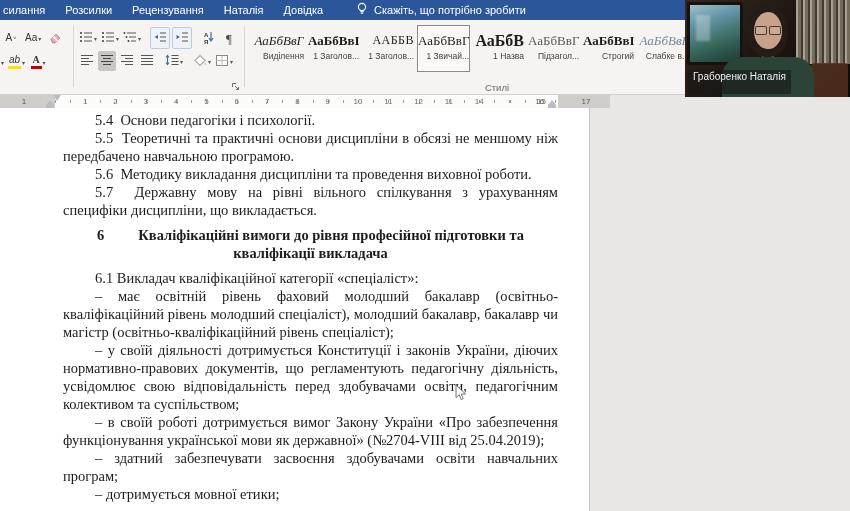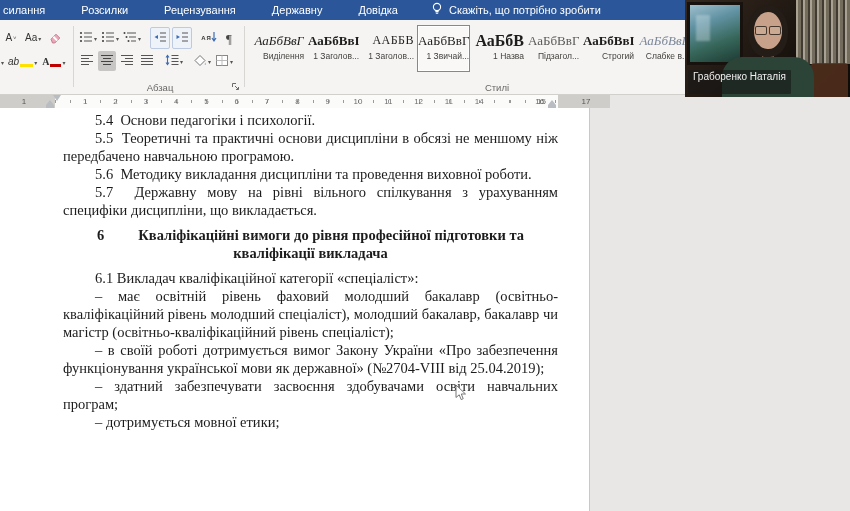--- a/index.html
+++ b/index.html
@@ -20,21 +20,21 @@
   .grp-label{position:absolute;bottom:1px;left:0;width:100%;text-align:center;
              font-size:9.5px;color:#696764}
   .launcher{position:absolute;right:4px;bottom:3px;width:9px;height:9px}
   .r{position:absolute;display:flex;align-items:center}
   .icbtn{display:flex;align-items:center;justify-content:center;height:20px;min-width:16px;
          padding:0 1px;border-radius:2px}
   .icbtn.active{background:#c8c6c4}
   .icbtn.boxed{border:1px solid #bccbe2;background:#eef3fa}
   .caret{font-size:6px;color:#555;margin-left:1px}
   .ltr{font-size:10px;color:#333;line-height:1}
-  .stack{display:flex;flex-direction:row;align-items:flex-end;line-height:1;gap:1px}
+  .stack{display:flex;flex-direction:column;align-items:center;line-height:1;gap:1px}
   .bar-y{width:13px;height:3px;background:#ffe100}
   .bar-r{width:11px;height:3px;background:#c00000}
   .g-font{position:absolute;left:0;top:0;width:72px;height:100%}
   .g-font .r1{top:8px;left:2px;gap:4px}
   .g-font .r2{top:32px;left:0;gap:3px}
   .g-para{position:absolute;left:76px;top:0;width:168px;height:100%}
   .g-para .r1{top:7px;left:2px;gap:2px}
   .g-para .r2{top:31px;left:2px;gap:2px}
   .gap{width:4px}
   .pilc{font-size:13px;color:#444;font-family:"Liberation Serif",serif;line-height:1}
@@ -104,25 +104,25 @@
           background:#2c4437;border-radius:20px 20px 0 0}
   .wc-name{position:absolute;left:3px;bottom:3px;background:rgba(25,25,25,.62);color:#f0f0f0;
           font-size:10px;padding:1px 5px 12px;border-radius:1px}
 </style>
 </head>
 <body>
 
 <div class="screen">
 
   <div class="tabbar">
-    <div class="tabs" id="tabs" style="display:flex;gap:34px">
+    <div class="tabs" id="tabs" style="display:flex;gap:18px">
         <span class="tab">силання</span>
         <span class="tab">Розсилки</span>
         <span class="tab">Рецензування</span>
-        <span class="tab">Державну</span>
+        <span class="tab">Наталія</span>
         <span class="tab">Довідка</span>
       </div>
     <div class="tellme">
       <span>
         <svg width="12" height="14" viewBox="0 0 12 14">
             <circle cx="6" cy="5" r="3.6" fill="none" stroke="#fff" stroke-width="1.1"></circle>
             <path d="M4.4 9.6h3.2M4.8 11.2h2.4" stroke="#fff" stroke-width="1.1" fill="none"></path>
           </svg>
       </span>
       <span>Скажіть, що потрібно зробити</span>
@@ -266,21 +266,20 @@
             <span class="caret">▾</span>
         </span>
         <span class="icbtn">
           <span><svg width="14" height="13" viewBox="0 0 14 13">
                 <rect x="1.5" y="1.5" width="11" height="10" fill="#fff" stroke="#888" stroke-width="1"></rect>
                 <path d="M7 1.5v10M1.5 6.5h11" stroke="#bbb" stroke-width="1"></path>
               </svg></span>
             <span class="caret">▾</span>
         </span>
       </div>
-      <div class="grp-label">Абзац</div>
       <span class="launcher">
         <svg width="9" height="9" viewBox="0 0 9 9">
             <path d="M1.5 1.5H5M1.5 1.5V5M4 4l3.3 3.3M7.5 7.5H5M7.5 7.5V5" stroke="#6d6b68" stroke-width="1" fill="none"></path>
           </svg>
       </span>
     </div>
 
     <div class="vsep" style="left:244px"></div>
 
     <div class="g-styles">
@@ -354,20 +353,21 @@
 
   <div class="page">
     <div class="textcol" id="doc">
         <p class="para">5.4&nbsp; Основи педагогіки і психології.</p>
         <p class="para">5.5&nbsp; Теоретичні та практичні основи дисципліни в обсязі не меншому ніж передбачено навчальною програмою.</p>
         <p class="para">5.6&nbsp; Методику викладання дисципліни та проведення виховної роботи.</p>
         <p class="para">5.7&nbsp; Державну мову на рівні вільного спілкування з урахуванням специфіки дисципліни, що викладається.</p>
         <p class="para heading"><span class="hnum">6</span><span>Кваліфікаційні вимоги до рівня професійної підготовки та кваліфікації викладача</span></p>
         <p class="para">6.1 Викладач кваліфікаційної категорії «спеціаліст»:</p>
         <p class="para">– має освітній рівень фаховий молодший бакалавр (освітньо-кваліфікаційний рівень молодший спеціаліст), молодший бакалавр, бакалавр чи магістр (освітньо-кваліфікаційний рівень спеціаліст);</p>
+        <p class="para">– у своїй діяльності дотримується Конституції і законів України, діючих нормативно-правових документів, що регламентують педагогічну діяльність, усвідомлює свою відповідальність перед здобувачами освіти, педагогічним колективом та суспільством;</p>
         <p class="para">– в своїй роботі дотримується вимог Закону України «Про забезпечення функціонування української мови як державної» (№2704-VIII від 25.04.2019);</p>
         <p class="para">– здатний забезпечувати засвоєння здобувачами освіти навчальних програм;</p>
         <p class="para">– дотримується мовної етики;</p>
       </div>
   </div>
 
   <span class="cursor">
     <svg width="12" height="17" viewBox="0 0 12 17">
         <path d="M1 1v12.5l3.2-2.7 2 4.8 2-.9-1.9-4.7h4.2Z" fill="#fff" stroke="#777" stroke-width="1"></path>
       </svg>

